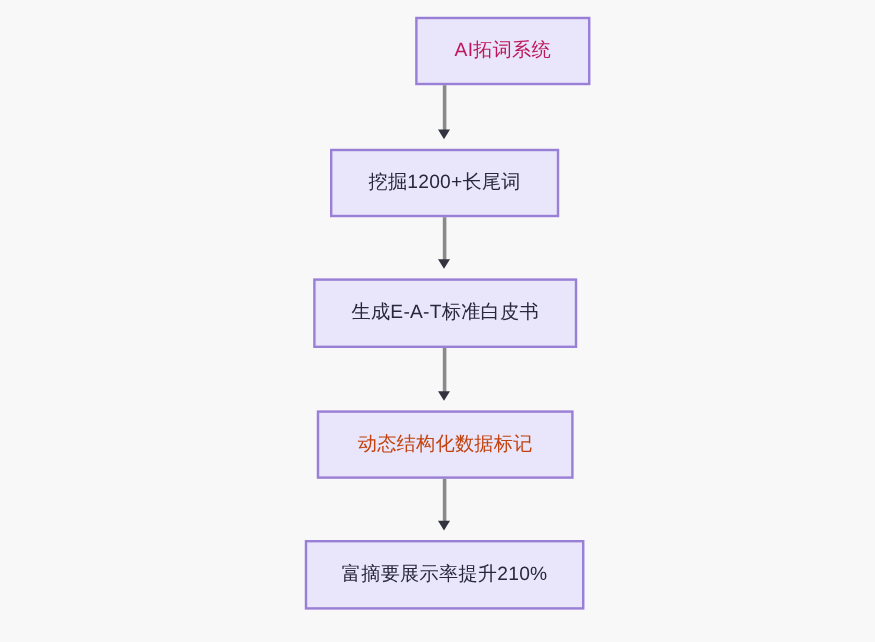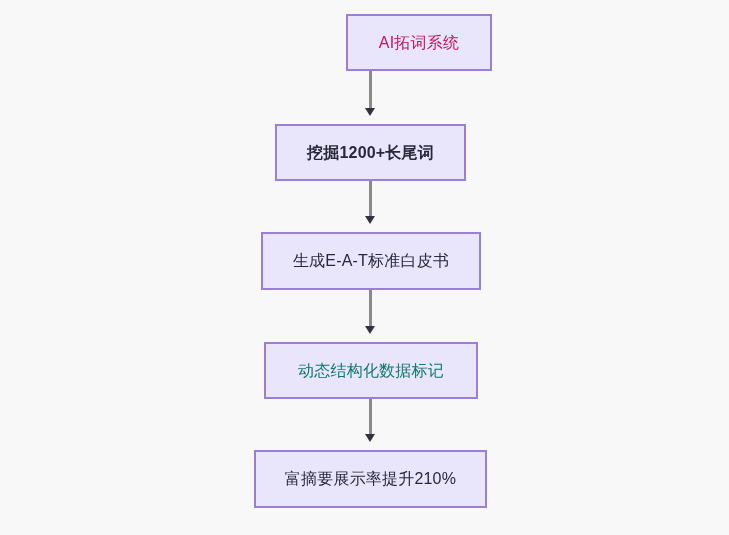--- a/index.html
+++ b/index.html
@@ -53,33 +53,33 @@
 <body style="background: rgb(248, 248, 249);">
 
 <div id="flowchart-canvas">
 
   <div class="node" id="n1" style="left: 298px; top: 14px; width: 146px; height: 57px; background: rgb(233, 230, 251); border-color: rgb(154, 127, 214); color: #be185d; margin-left: 48px;">
     <span class="node-label">AI拓词系统</span>
   </div>
   <div class="edge" id="e1" style="left: 369px; top: 71px; height: 39px; background: rgb(138, 138, 138);"></div>
   <div class="arrowhead" id="a1" style="left: 365px; top: 108px; border-top-color: rgb(51, 51, 64);"></div>
 
-  <div class="node" id="n2" style="left: 275px; top: 124px; width: 191px; height: 57px; background: rgb(233, 230, 251); border-color: rgb(154, 127, 214); color: rgb(40, 40, 58); font-weight: bold;">
+  <div class="node" id="n2" style="left: 275px; top: 124px; width: 191px; height: 57px; background: rgb(233, 230, 251); border-color: rgb(154, 127, 214); color: rgb(40, 40, 58);">
     <span class="node-label">挖掘1200+长尾词</span>
   </div>
   <div class="edge" id="e2" style="left: 369px; top: 181px; height: 37px; background: rgb(138, 138, 138);"></div>
   <div class="arrowhead" id="a2" style="left: 365px; top: 216px; border-top-color: rgb(51, 51, 64);"></div>
 
   <div class="node" id="n3" style="left: 261px; top: 232px; width: 220px; height: 58px; background: rgb(233, 230, 251); border-color: rgb(154, 127, 214); color: rgb(40, 40, 58); text-align: center;">
     <span class="node-label">生成E-A-T标准白皮书</span>
   </div>
   <div class="edge" id="e3" style="left: 369px; top: 290px; height: 38px; background: rgb(138, 138, 138);"></div>
   <div class="arrowhead" id="a3" style="left: 365px; top: 326px; border-top-color: rgb(51, 51, 64);"></div>
 
-  <div class="node" id="n4" style="left: 264px; top: 342px; width: 214px; height: 57px; background: rgb(233, 230, 251); border-color: rgb(154, 127, 214); color: #0f766e;">
+  <div class="node" id="n4" style="left: 264px; top: 342px; width: 214px; height: 57px; background: rgb(233, 230, 251); border-color: rgb(154, 127, 214); color: #c2410c;">
     <span class="node-label">动态结构化数据标记</span>
   </div>
   <div class="edge" id="e4" style="left: 369px; top: 399px; height: 37px; background: rgb(138, 138, 138);"></div>
   <div class="arrowhead" id="a4" style="left: 365px; top: 434px; border-top-color: rgb(51, 51, 64);"></div>
 
   <div class="node" id="n5" style="left: 254px; top: 450px; width: 233px; height: 58px; background: rgb(233, 230, 251); border-color: rgb(154, 127, 214); color: rgb(40, 40, 58);">
     <span class="node-label">富摘要展示率提升210%</span>
   </div>
 
 </div>

